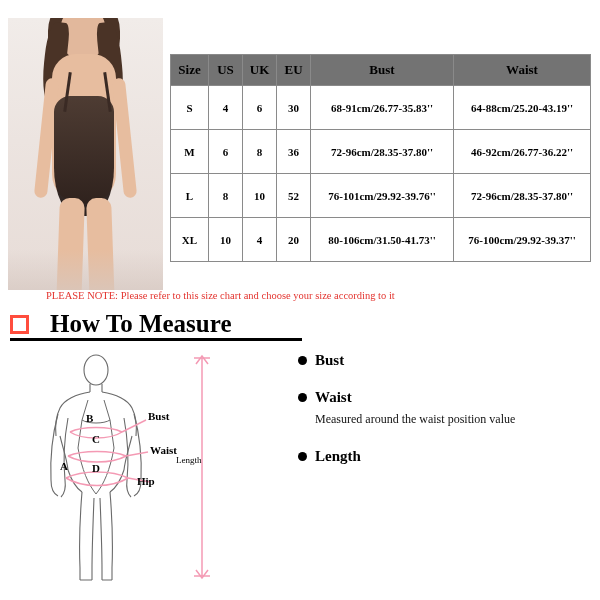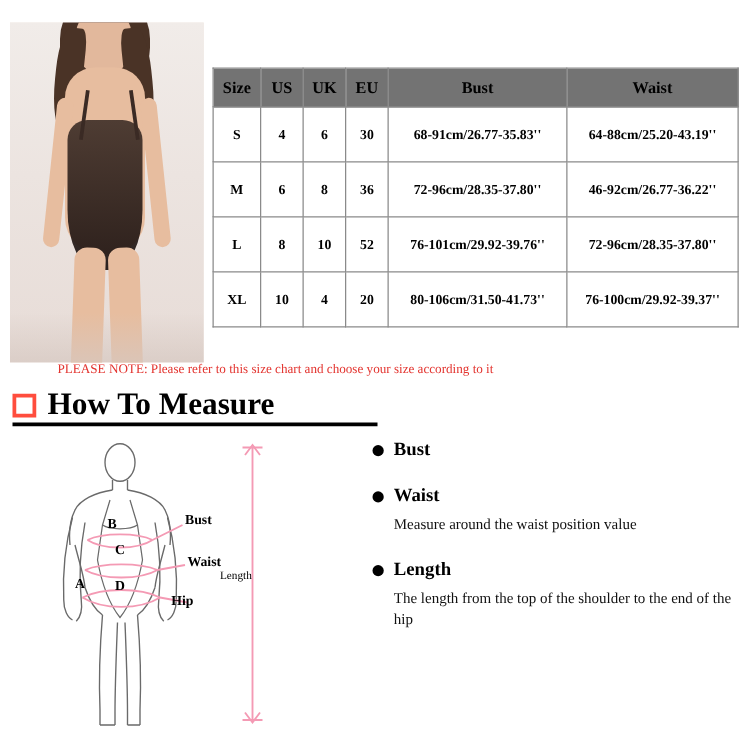--- a/index.html
+++ b/index.html
@@ -196,20 +196,21 @@
     white-space: nowrap;
   }
 
   
   .htm-row {
     position: absolute;
     left: 10px;
     top: 310px;
     display: flex;
     align-items: center;
+    gap: 12px;
   }
   .htm-square {
     width: 19px;
     height: 19px;
     border: 3px solid #ff4d3d;
     box-sizing: border-box;
     margin-right: 9px;
   }
   .htm-text {
     font-family: "Liberation Serif", serif;
@@ -439,24 +440,23 @@
       <div class="desc-head">
         <span class="bullet"></span>
         <span class="desc-title">Bust</span>
       </div>
     </div>
     <div class="desc-item">
       <div class="desc-head">
         <span class="bullet"></span>
         <span class="desc-title">Waist</span>
       </div>
-      <div class="desc-body">Measure around the waist position value</div>
+      <div class="desc-body">Measured around the waist position value</div>
     </div>
     <div class="desc-item">
       <div class="desc-head">
         <span class="bullet"></span>
         <span class="desc-title">Length</span>
       </div>
-      <div class="desc-body">The length from the top of the shoulder to the end of the hip</div>
     </div>
   </div>
 
 </div>
 
 </body></html>

